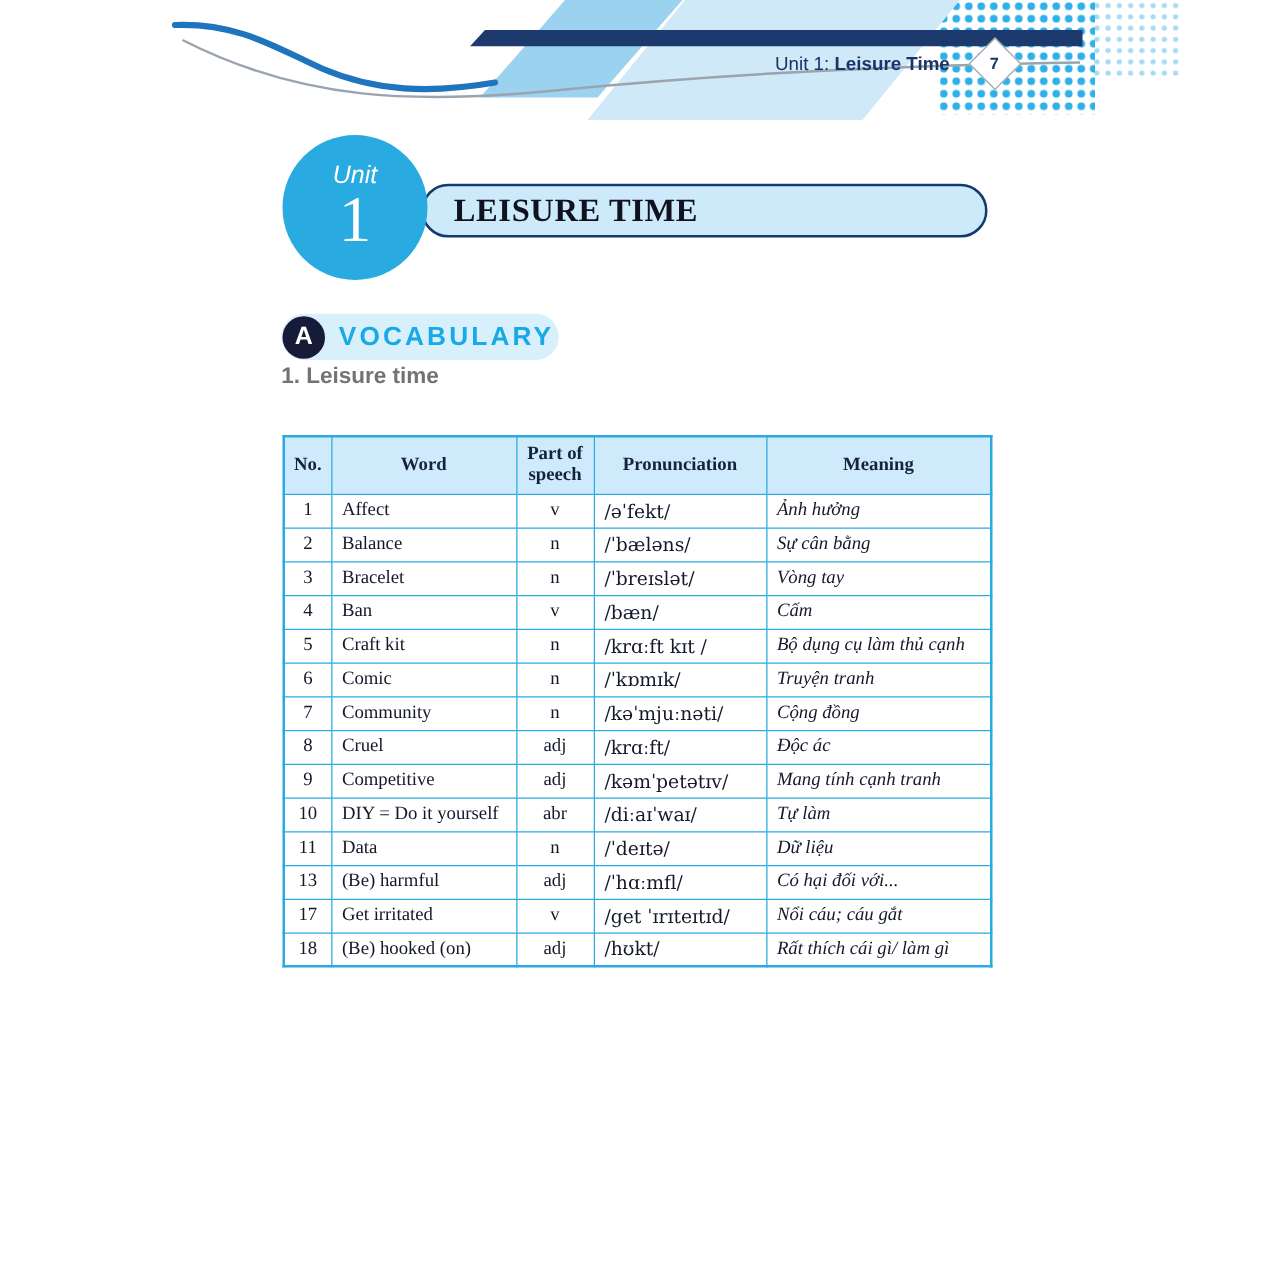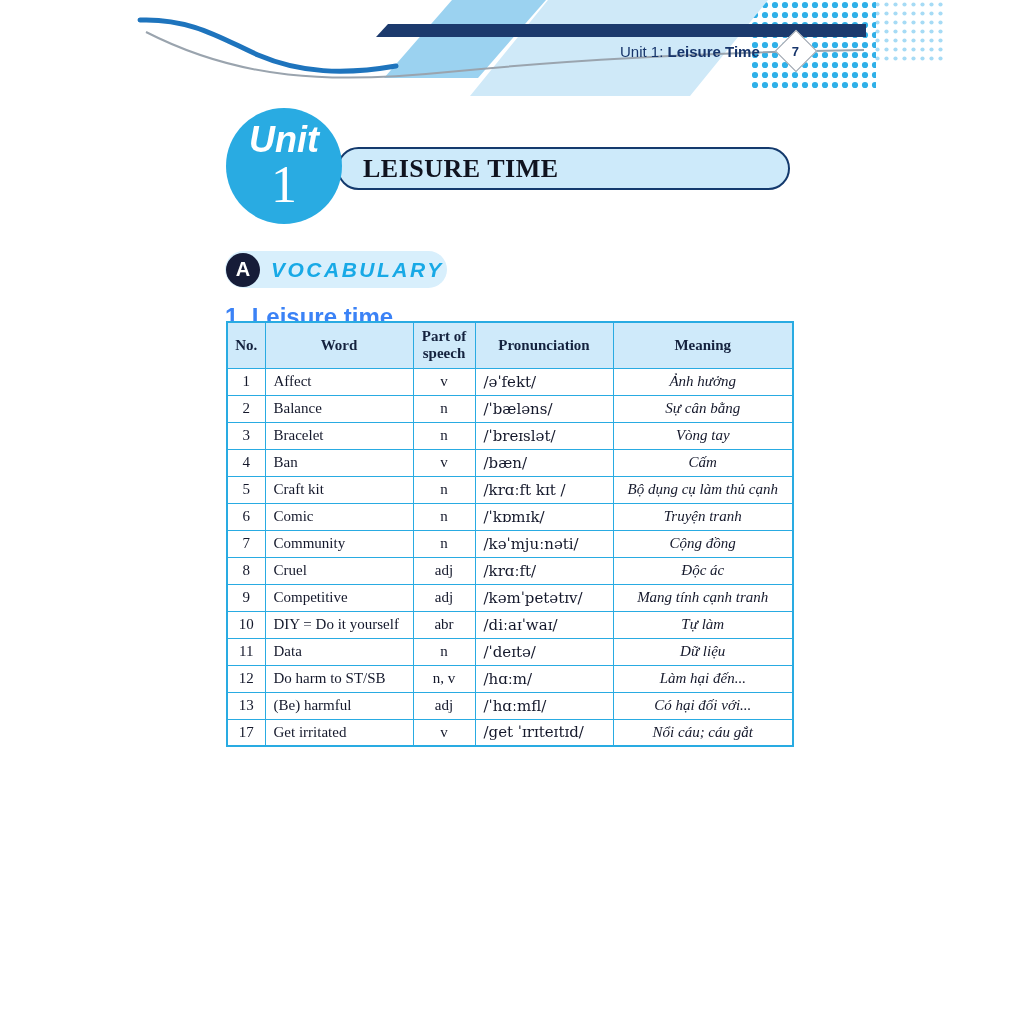--- a/index.html
+++ b/index.html
@@ -60,22 +60,22 @@
     display: flex;
     flex-direction: column;
     align-items: center;
     justify-content: center;
     color: #ffffff;
     z-index: 4;
   }
   .unit-circle .u-label {
     font-family: "Liberation Sans", sans-serif;
     font-style: italic;
-    font-weight: 700;
-    font-size: 36px;
+    font-weight: 400;
+    font-size: 20px;
     line-height: 1;
     margin-top: 2px;
   }
   .unit-circle .u-num {
     font-family: "Liberation Serif", serif;
     font-size: 52px;
     line-height: 1.05;
   }
 
   .title-bar {
@@ -124,37 +124,36 @@
     font-weight: 700;
     font-size: 20px;
   }
   .vocab-title {
     margin-left: 11px;
     font-family: "Liberation Sans", sans-serif;
     font-weight: 700;
     font-size: 21px;
     letter-spacing: 2.5px;
     color: #18a9e6;
-    font-style: italic;
   }
 
   .subsection {
     position: absolute;
     left: 225px;
-    top: 303px;
-    font-family: "Liberation Sans", sans-serif;
-    font-weight: 700;
-    font-size: 24px;
-    color: #3b82f6;
+    top: 290px;
+    font-family: "Liberation Sans", sans-serif;
+    font-weight: 700;
+    font-size: 18px;
+    color: #737373;
   }
 
   table.vocab {
     position: absolute;
     left: 226px;
-    top: 321px;
+    top: 348px;
     width: 566px;
     border-collapse: collapse;
     table-layout: fixed;
     border: 2px solid #29abe2;
     font-family: "Liberation Serif", "DejaVu Serif", serif;
   }
   table.vocab th, table.vocab td {
     border: 1.5px solid #29abe2;
   }
   table.vocab thead th {
@@ -171,21 +170,21 @@
     height: 27px;
     font-size: 15px;
     color: #14182b;
     padding: 0 8px;
     white-space: nowrap;
     overflow: hidden;
   }
   td.c-no  { text-align: center; padding: 0; }
   td.c-pos { text-align: center; padding: 0; }
   td.c-pron { font-family: "DejaVu Serif", serif; font-size: 14.5px; }
-  td.c-meaning { font-style: italic; text-align: center; }
+  td.c-meaning { font-style: italic; }
 </style>
 </head>
 <body>
 
 <div class="page">
 
   <svg class="hdr-art" width="1024" height="120" viewBox="0 0 1024 120">
     <defs>
       <pattern id="dotsBig" width="10" height="10" patternUnits="userSpaceOnUse">
         <circle cx="5" cy="5" r="3.1" fill="#2fb0e8"></circle>
@@ -319,36 +318,36 @@
       <td class="c-meaning">Tự làm</td>
     </tr>
         <tr>
       <td class="c-no">11</td>
       <td class="c-word">Data</td>
       <td class="c-pos">n</td>
       <td class="c-pron">/ˈdeɪtə/</td>
       <td class="c-meaning">Dữ liệu</td>
     </tr>
         <tr>
-      <td class="c-no">12</td>
-      <td class="c-word">Do harm to ST/SB</td>
-      <td class="c-pos">n, v</td>
-      <td class="c-pron">/hɑːm/</td>
-      <td class="c-meaning">Làm hại đến...</td>
-    </tr>
-        <tr>
       <td class="c-no">13</td>
       <td class="c-word">(Be) harmful</td>
       <td class="c-pos">adj</td>
       <td class="c-pron">/ˈhɑːmfl/</td>
       <td class="c-meaning">Có hại đối với...</td>
     </tr>
         <tr>
       <td class="c-no">17</td>
       <td class="c-word">Get irritated</td>
       <td class="c-pos">v</td>
       <td class="c-pron">/get ˈɪrɪteɪtɪd/</td>
       <td class="c-meaning">Nổi cáu; cáu gắt</td>
     </tr>
+        <tr>
+      <td class="c-no">18</td>
+      <td class="c-word">(Be) hooked (on)</td>
+      <td class="c-pos">adj</td>
+      <td class="c-pron">/hʊkt/</td>
+      <td class="c-meaning">Rất thích cái gì/ làm gì</td>
+    </tr>
       </tbody>
   </table>
 
 </div>
 
 </body></html>

